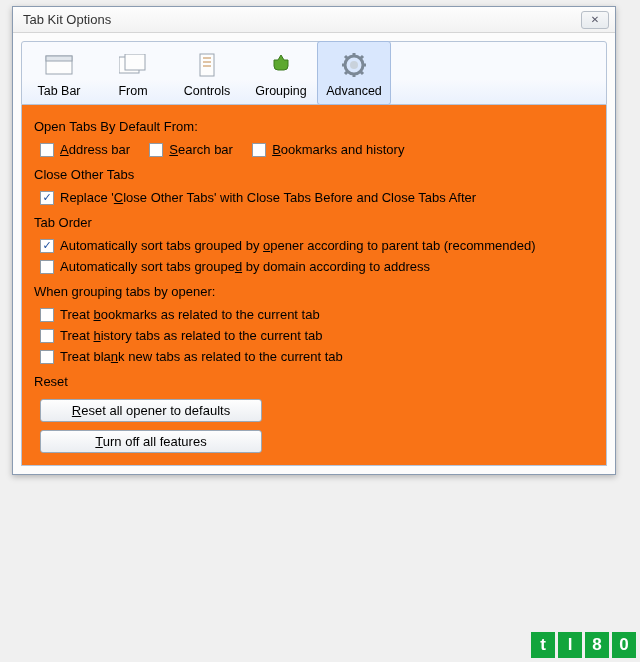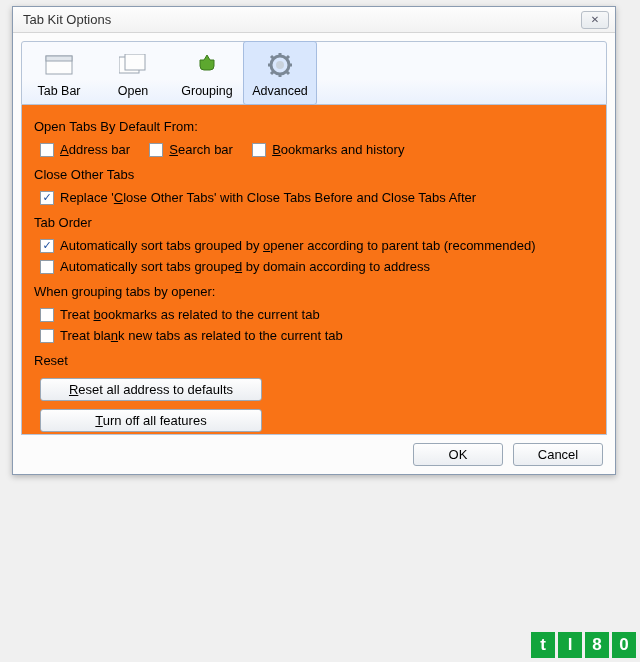--- a/index.html
+++ b/index.html
@@ -195,21 +195,32 @@
         </div>
         <span>Tab Bar</span>
       </div>
       <div class="tab">
         <div class="ticon">
           <svg width="28" height="22">
               <rect x="0" y="3" width="20" height="16" fill="#fdfdfd" stroke="#9aa4b0"></rect>
               <rect x="6" y="0" width="20" height="16" fill="#fdfdfd" stroke="#9aa4b0"></rect>
             </svg>
         </div>
-        <span>Open</span>
+        <span>From</span>
+      </div>
+      <div class="tab">
+        <div class="ticon">
+          <svg width="22" height="24">
+              <rect x="4" y="1" width="14" height="22" fill="#fdfdfd" stroke="#9aa4b0"></rect>
+              <line x1="7" y1="5" x2="15" y2="5" stroke="#c2894a"></line>
+              <line x1="7" y1="9" x2="15" y2="9" stroke="#c2894a"></line>
+              <line x1="7" y1="13" x2="15" y2="13" stroke="#c2894a"></line>
+            </svg>
+        </div>
+        <span>Controls</span>
       </div>
       <div class="tab">
         <div class="ticon">
           <svg width="26" height="26">
               <path d="M13 3 L10 8 L6 8 L6 14 Q6 18 10 18 L16 18 Q20 18 20 14 L20 8 L16 8 Z" fill="#5da82f" stroke="#3c7a1e"></path>
             </svg>
         </div>
         <span>Grouping</span>
       </div>
       <div class="tab active">
@@ -263,38 +274,38 @@
         <span class="lbl"><span>Automatically sort tabs groupe</span><span class="u">d</span><span> by domain according to address</span></span>
       </div>
 
       <div class="section-label">When grouping tabs by opener:</div>
       <div class="row">
         <span class="cb"></span>
         <span class="lbl"><span>Treat </span><span class="u">b</span><span>ookmarks as related to the current tab</span></span>
       </div>
       <div class="row">
         <span class="cb"></span>
+        <span class="lbl"><span>Treat </span><span class="u">h</span><span>istory tabs as related to the current tab</span></span>
+      </div>
+      <div class="row">
+        <span class="cb"></span>
         <span class="lbl"><span>Treat bla</span><span class="u">n</span><span>k new tabs as related to the current tab</span></span>
       </div>
 
       <div class="section-label">Reset</div>
       <div class="buttons-row">
-        <div class="btn wide-btn"><span class="u">R</span><span>eset all address to defaults</span></div>
+        <div class="btn wide-btn"><span class="u">R</span><span>eset all opener to defaults</span></div>
       </div>
       <div class="buttons-row">
         <div class="btn wide-btn"><span class="u">T</span><span>urn off all features</span></div>
       </div>
 
       <div style="flex:1"></div>
     </div>
 
-    <div class="footer">
-      <div class="btn">OK</div>
-      <div class="btn">Cancel</div>
-    </div>
 
   </div>
 </div>
 
 <div class="watermark">
   <div class="wm-char">t</div>
   <div class="wm-char">l</div>
   <div class="wm-char">8</div>
   <div class="wm-char">0</div>
 </div>

